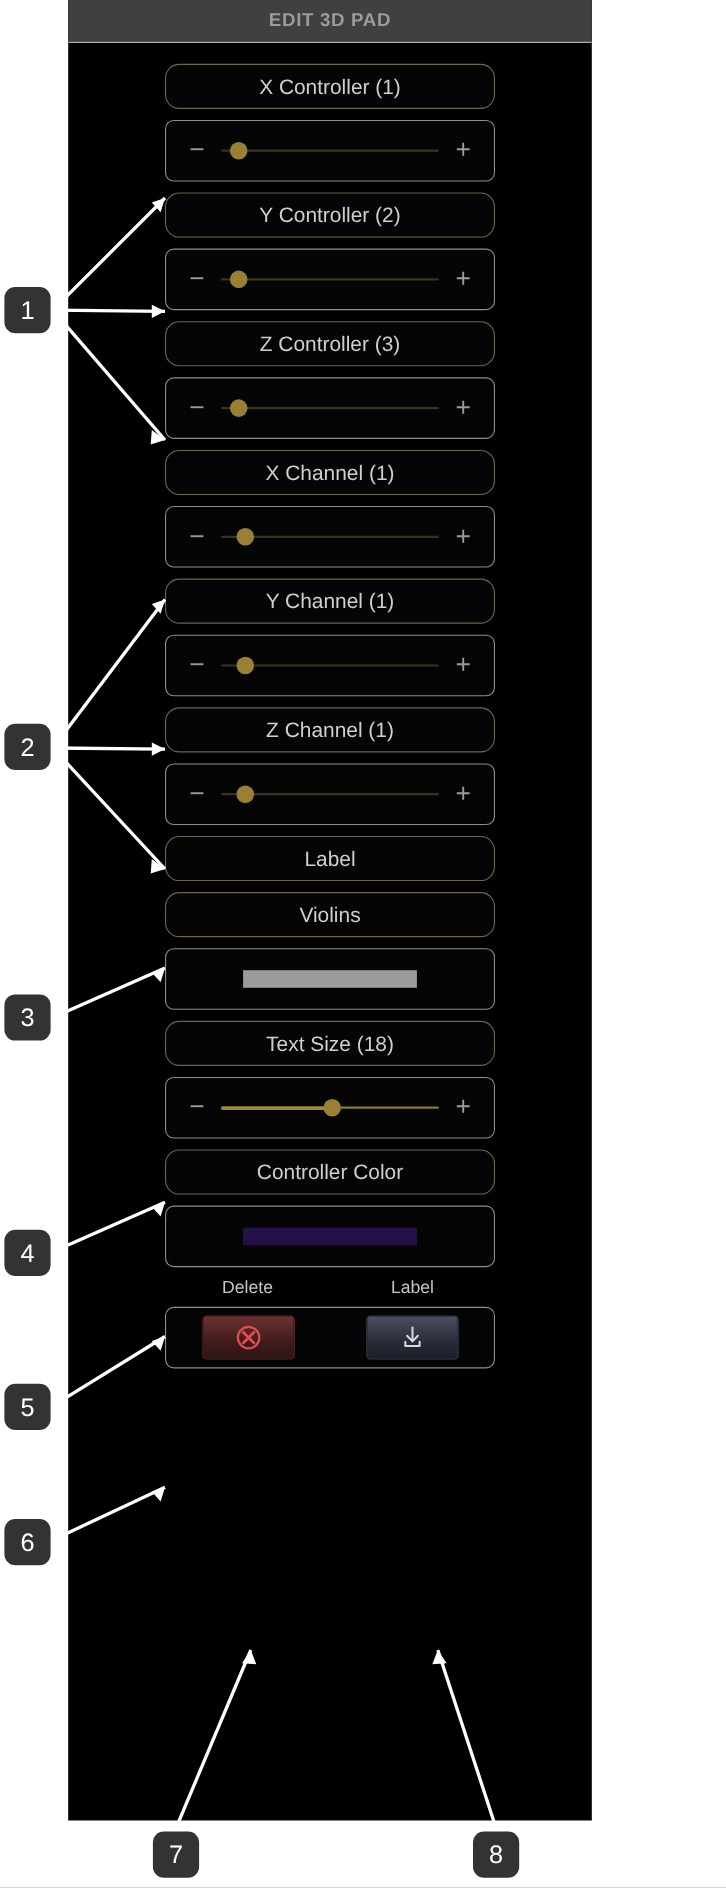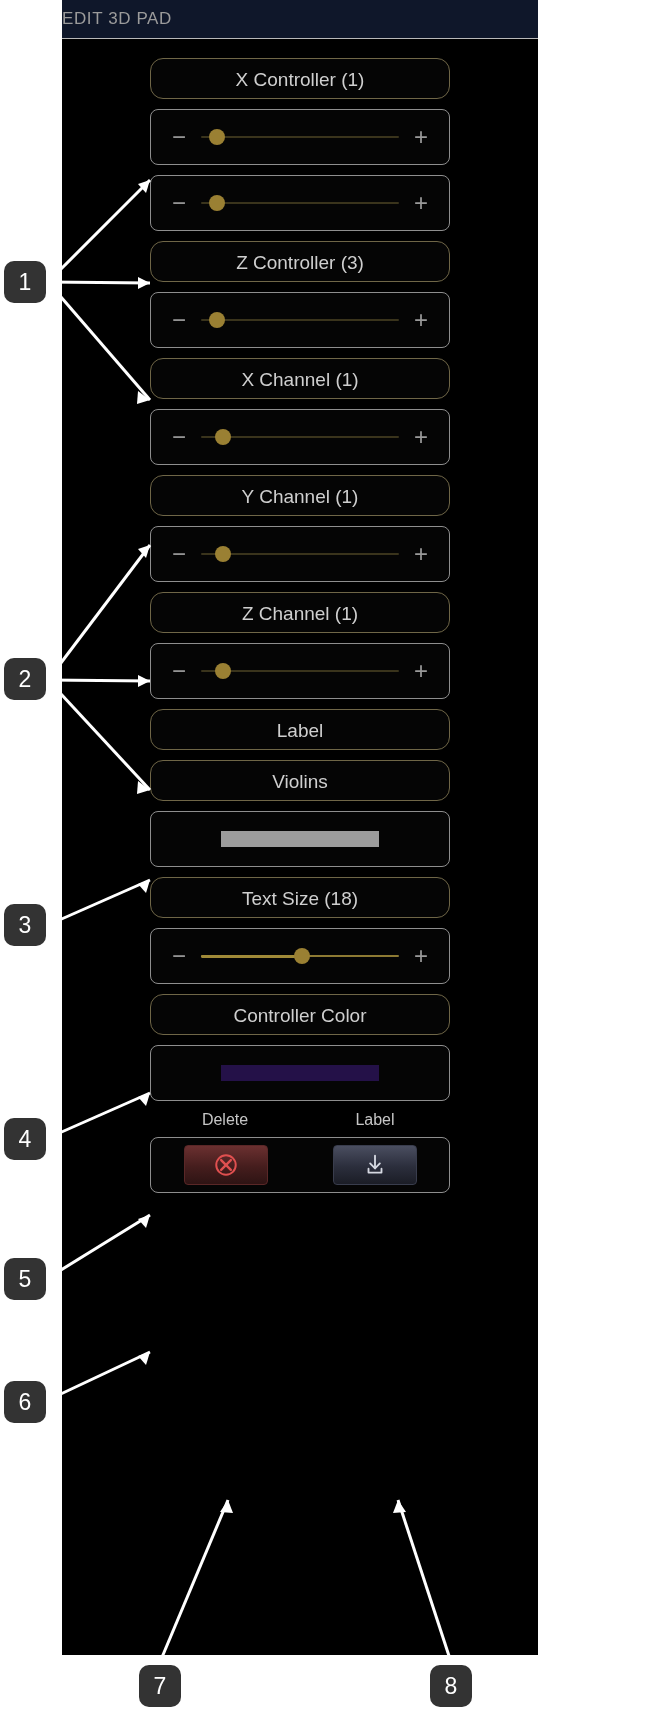--- a/index.html
+++ b/index.html
@@ -3,23 +3,23 @@
 <meta charset="utf-8">
 <style>
   html,body{margin:0;padding:0;background:#ffffff;}
   body{width:660px;height:1716px;position:relative;overflow:hidden;
        font-family:"Liberation Sans","DejaVu Sans",sans-serif;}
 
   
   #panel{position:absolute;left:62px;top:0;width:476px;height:1655px;
          background:#000000;overflow:hidden;}
 
-  #panel-header{height:38px;line-height:38px;text-align:left;
-                color:#9b9b9b;font-size:17px;font-weight:normal;letter-spacing:.6px;
-                border-bottom:1px solid #b9b9b9;background:#0f172a;}
+  #panel-header{height:38px;line-height:38px;text-align:center;
+                color:#9b9b9b;font-size:17px;font-weight:bold;letter-spacing:.6px;
+                border-bottom:1px solid #b9b9b9;background:#404040;}
 
   #panel-body{padding:19px 0 0 0;}
 
   .row{width:300px;margin:0 auto 10px auto;box-sizing:border-box;}
 
   
   .lbl-row{height:41px;line-height:41px;text-align:center;
            border:1px solid #6f6647;border-radius:13px;
            color:#cfcfcf;font-size:19px;background:#050505;}
 
@@ -72,20 +72,21 @@
   <div id="panel-body">
       <div class="row lbl-row">X Controller (1)</div>
       <div class="row sld-row">
         <div class="minus">−</div>
         <div class="track-wrap">
           <div class="track"></div>
           <div class="thumb" style="left:8%"></div>
         </div>
         <div class="plus">+</div>
       </div>
+      <div class="row lbl-row">Y Controller (2)</div>
       <div class="row sld-row">
         <div class="minus">−</div>
         <div class="track-wrap">
           <div class="track"></div>
           <div class="thumb" style="left:8%"></div>
         </div>
         <div class="plus">+</div>
       </div>
       <div class="row lbl-row">Z Controller (3)</div>
       <div class="row sld-row">

